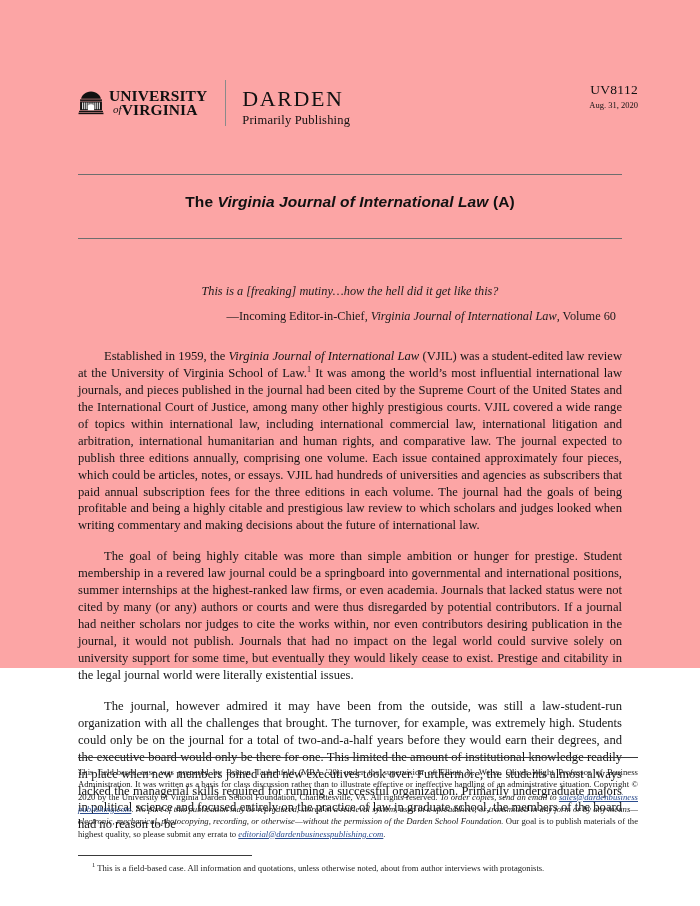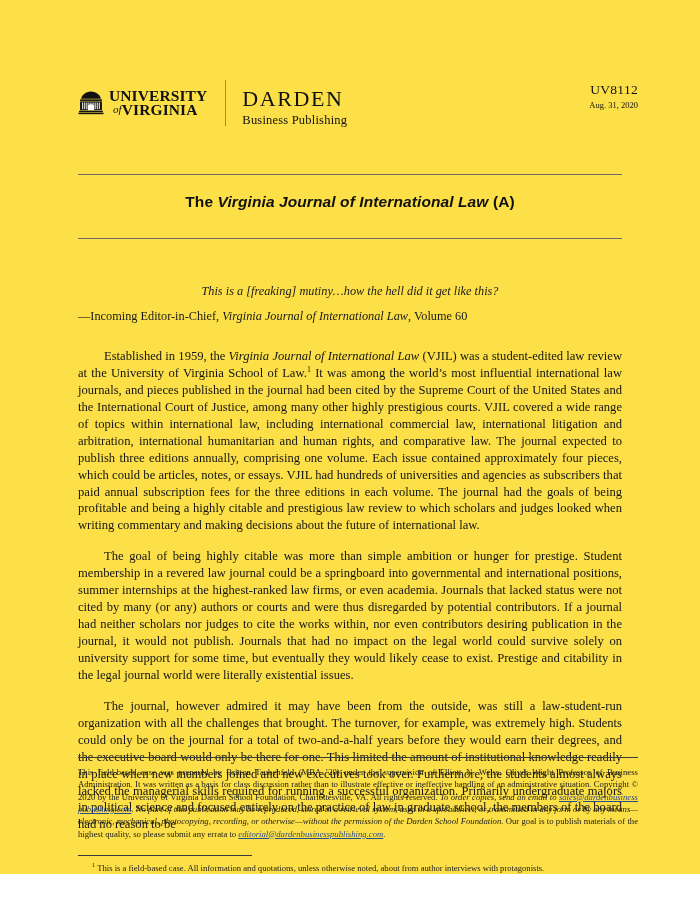--- a/index.html
+++ b/index.html
@@ -11,22 +11,22 @@
     width: 700px;
     height: 906px;
     font-family: "Liberation Serif", serif;
     color: #1a1a1a;
     position: relative;
     overflow: hidden;
   }
 
   .page {
     width: 700px;
-    height: 874px;
-    background: #fde047;
+    height: 668px;
+    background: #fca5a5;
     box-sizing: border-box;
     padding: 0;
     position: relative;
   }
 
   
   .header {
     display: flex;
     align-items: flex-start;
     justify-content: space-between;
@@ -140,21 +140,21 @@
   .epigraph-quote {
     font-style: italic;
     font-size: 12.3px;
     color: #1a1a1a;
     line-height: 1.4;
   }
   .epigraph-attrib {
     font-size: 12.3px;
     color: #1a1a1a;
     margin-top: 9px;
-    text-align: left;
+    text-align: right;
     padding-right: 6px;
   }
   .epigraph-attrib .ital {
     font-style: italic;
   }
 
   
   .body-copy {
     margin: 24px 78px 0 78px;
   }
@@ -256,21 +256,21 @@
         <div class="uva-words">
           <span class="uva-line1">UNIVERSITY</span>
           <span class="uva-line2"><span class="uva-of">of</span><span>VIRGINIA</span></span>
         </div>
       </div>
 
       <div class="divider-vert"></div>
 
       <div class="darden">
         <span class="darden-name">DARDEN</span>
-        <span class="darden-sub">Business Publishing</span>
+        <span class="darden-sub">Primarily Publishing</span>
       </div>
     </div>
 
     <div class="doc-meta">
       <div class="doc-id">UV8112</div>
       <div class="doc-date">Aug. 31, 2020</div>
     </div>
   </div>
 
   <div class="title-block">

